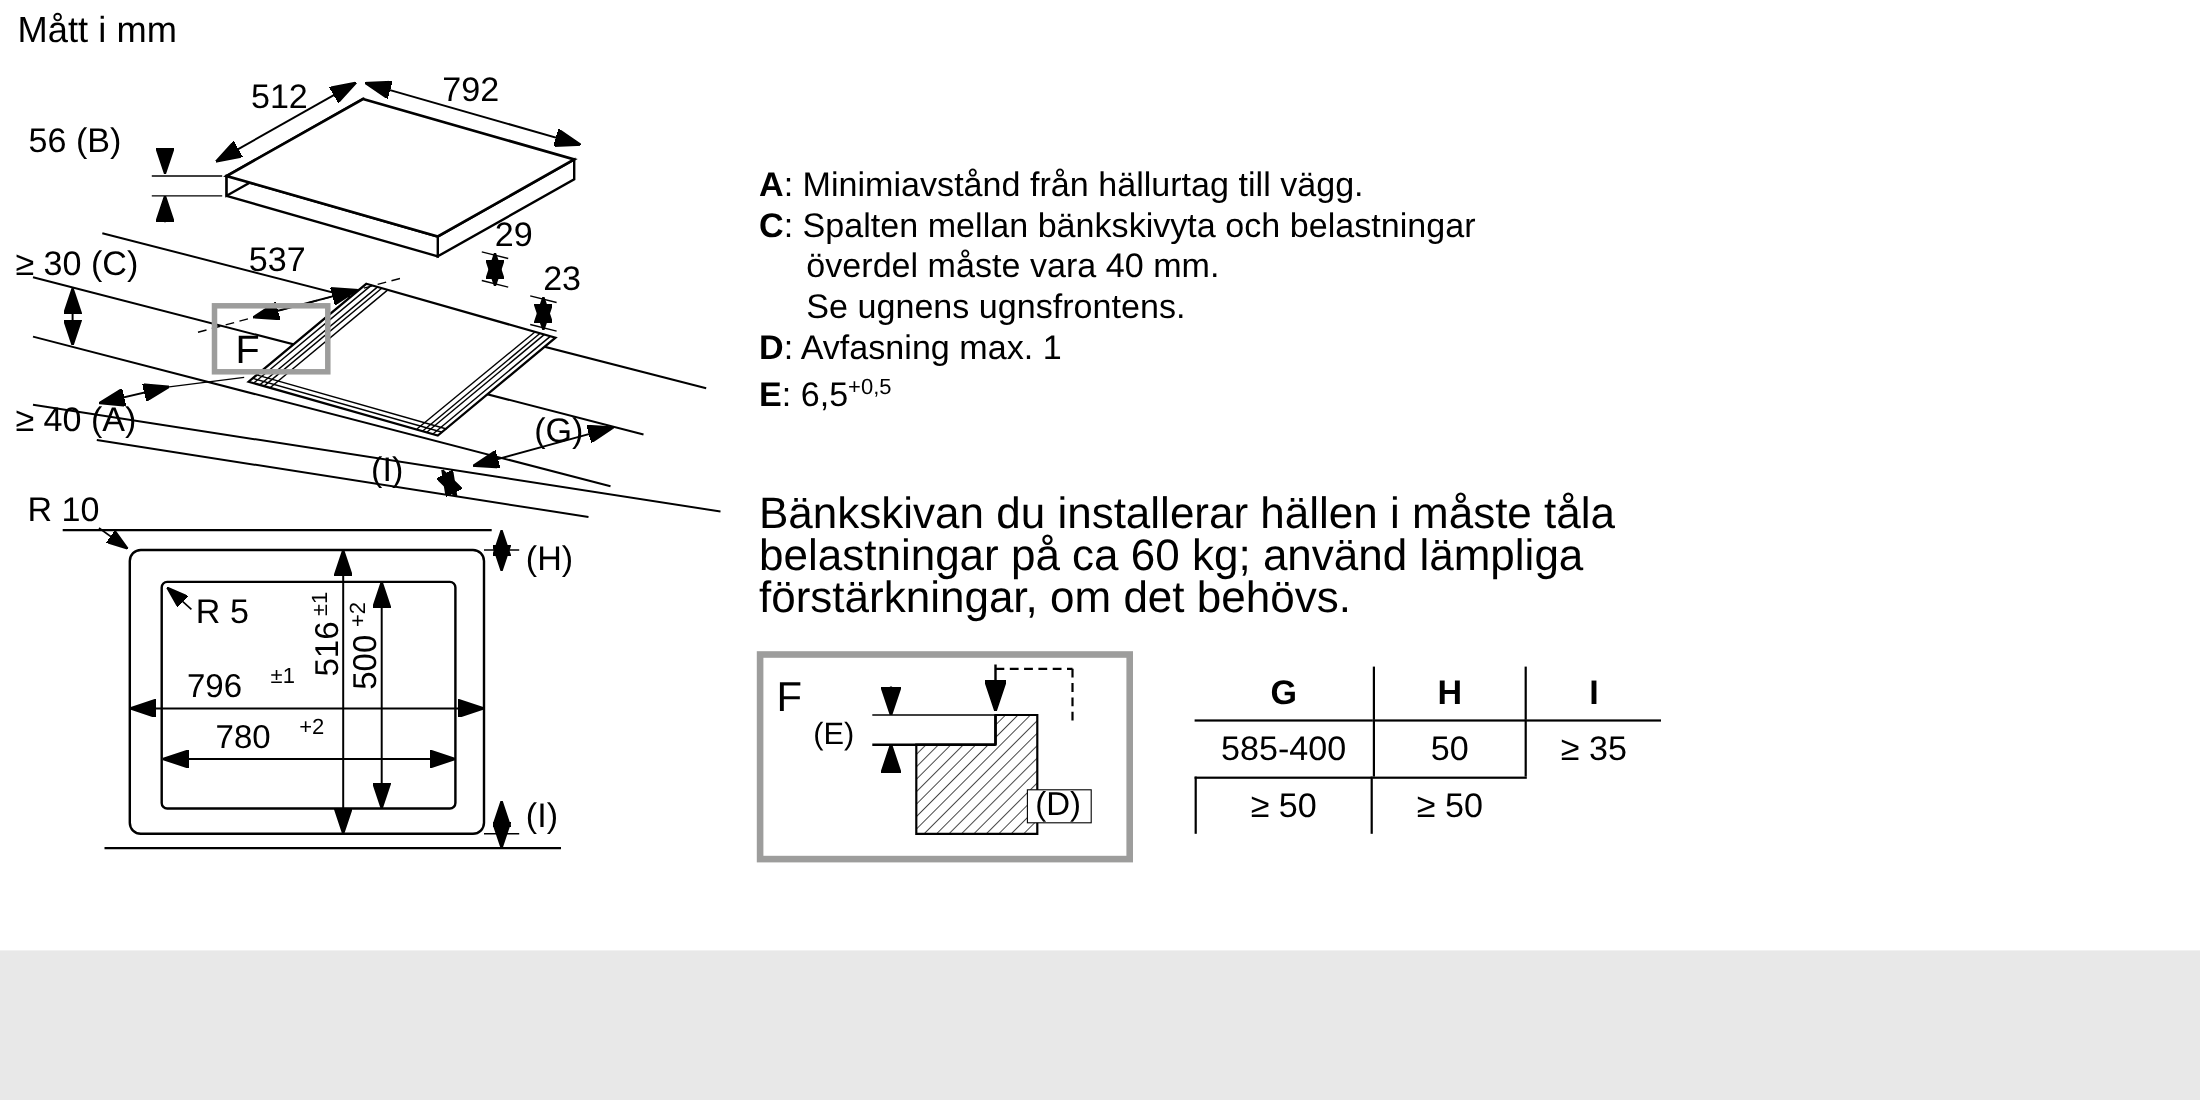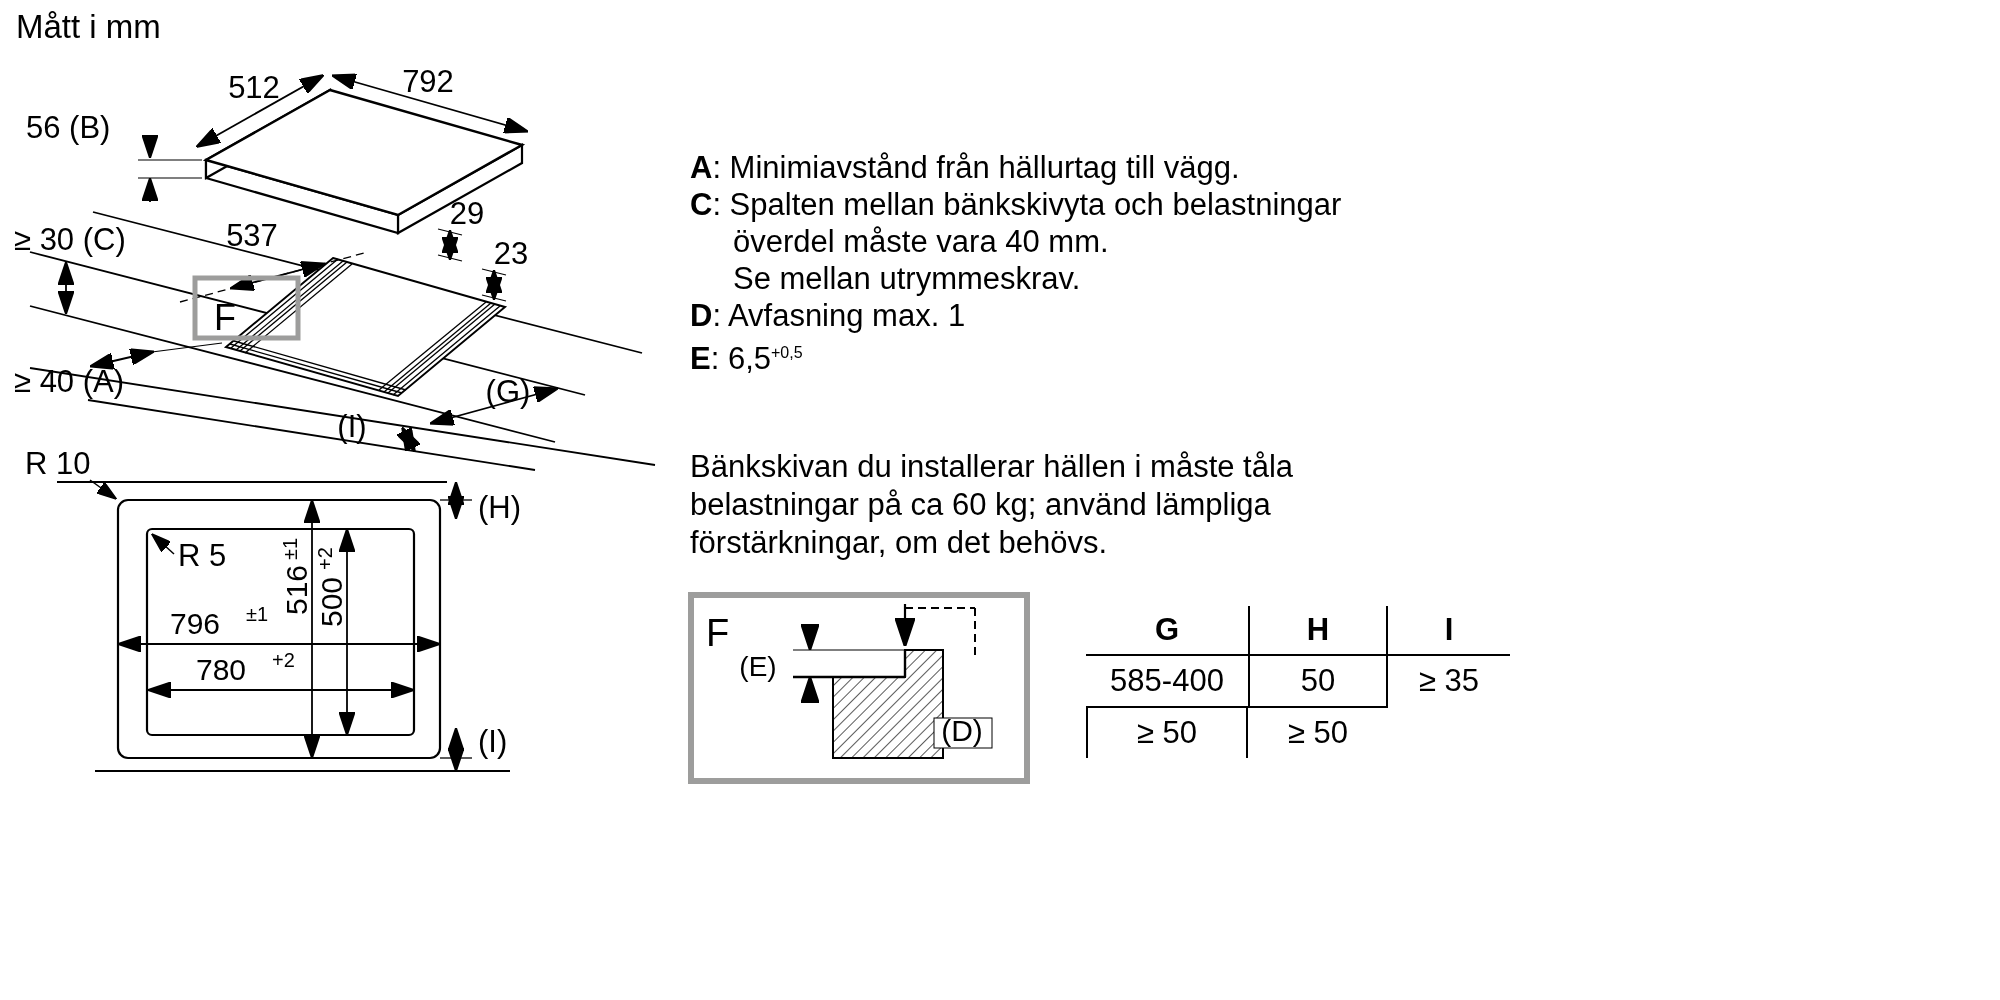--- a/index.html
+++ b/index.html
@@ -1,28 +1,28 @@
 <!DOCTYPE html>
 <html style="--ink: #000000; --frame_gray: #9d9d9c; --background: #ffffff;"><head>
 <meta charset="utf-8">
 <style>
   :root { --ink:#000000; --frame_gray:#9d9d9c; --background:#ffffff; }
   * { margin:0; padding:0; box-sizing:border-box; }
   body { font-family:"Liberation Sans", sans-serif; color:var(--ink); background:#e8e8e8; }
-  #page { position:relative; width:2000px; height:1000px; background:var(--background); overflow:hidden; }
+  #page { position:relative; width:2000px; height:864px; background:var(--background); overflow:hidden; }
   .abs { position:absolute; }
   svg text { font-family:"Liberation Sans", sans-serif; fill:var(--ink); }
   svg line, svg polyline, svg path, svg rect, svg polygon { stroke:var(--ink); }
   .gray-frame { stroke:var(--frame_gray) !important; }
   #title { left:16px; top:8px; font-size:33px; }
   .legend { left:690px; top:149px; font-size:31px; line-height:37px; white-space:nowrap; }
   .legend b { font-weight:bold; }
   .legend .cont { padding-left:43px; }
-  .legend sup, .note sup { font-size:16px; }
-  .note { left:690px; top:448px; font-size:31px; line-height:38px; white-space:nowrap; }
+  .legend sup, .note sup { font-size:20px; }
+  .note { left:690px; top:448px; font-size:40px; line-height:38px; white-space:nowrap; }
   #spec-table { left:1086px; top:606px; display:grid; grid-template-columns:162px 140px 122px; grid-template-rows:48px 52px 52px; font-size:31px; }
   #spec-table .tcell { display:flex; align-items:center; justify-content:center; }
   #spec-table .hcell { font-weight:bold; }
   #spec-table .col-mid { border-left:2px solid var(--ink); border-right:2px solid var(--ink); }
   #spec-table .row-line { border-top:2px solid var(--ink); }
   #detail-svg { border:6px solid var(--frame_gray); background:#fff; }
 </style>
 </head>
 <body>
 
@@ -176,21 +176,21 @@
       <line x1="420" y1="318" x2="452" y2="318" stroke-width="1.3"></line>
       <line x1="436" y1="290" x2="436" y2="329" stroke-width="1.8" marker-start="url(#ah2)" marker-end="url(#ah2)"></line>
       <text x="458" y="312" font-size="31">(I)</text>
     </g>
   </svg>
 
   <div class="abs legend">
     <div><b>A</b><span>: Minimiavstånd från hällurtag till vägg.</span></div>
     <div><b>C</b><span>: Spalten mellan bänkskivyta och belastningar</span></div>
     <div class="cont"><span>överdel måste vara 40 mm.</span></div>
-    <div class="cont"><span>Se mellan utrymmeskrav.</span></div>
+    <div class="cont"><span>Se ugnens ugnsfrontens.</span></div>
     <div><b>D</b><span>: Avfasning max. 1</span></div>
     <div><b>E</b><span>: 6,5</span><sup>+0,5</sup></div>
   </div>
 
   <div class="abs note">
     <div>Bänkskivan du installerar hällen i måste tåla</div>
     <div>belastningar på ca 60 kg; använd lämpliga</div>
     <div>förstärkningar, om det behövs.</div>
   </div>
 

